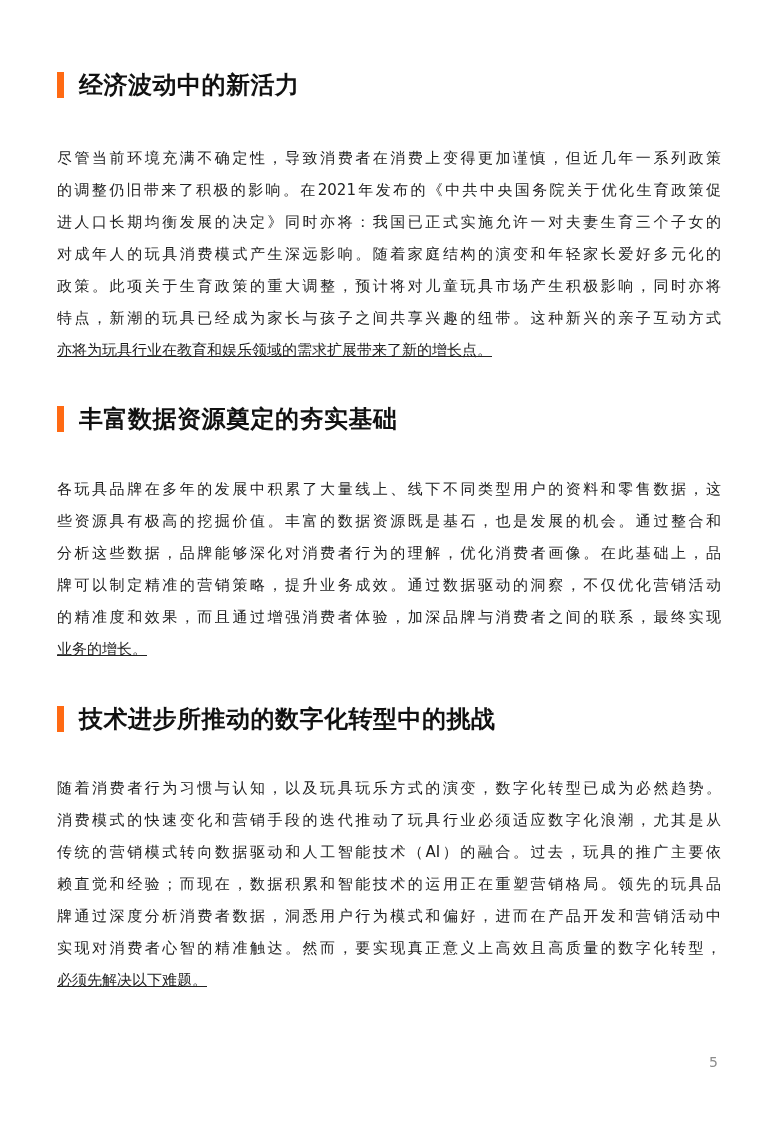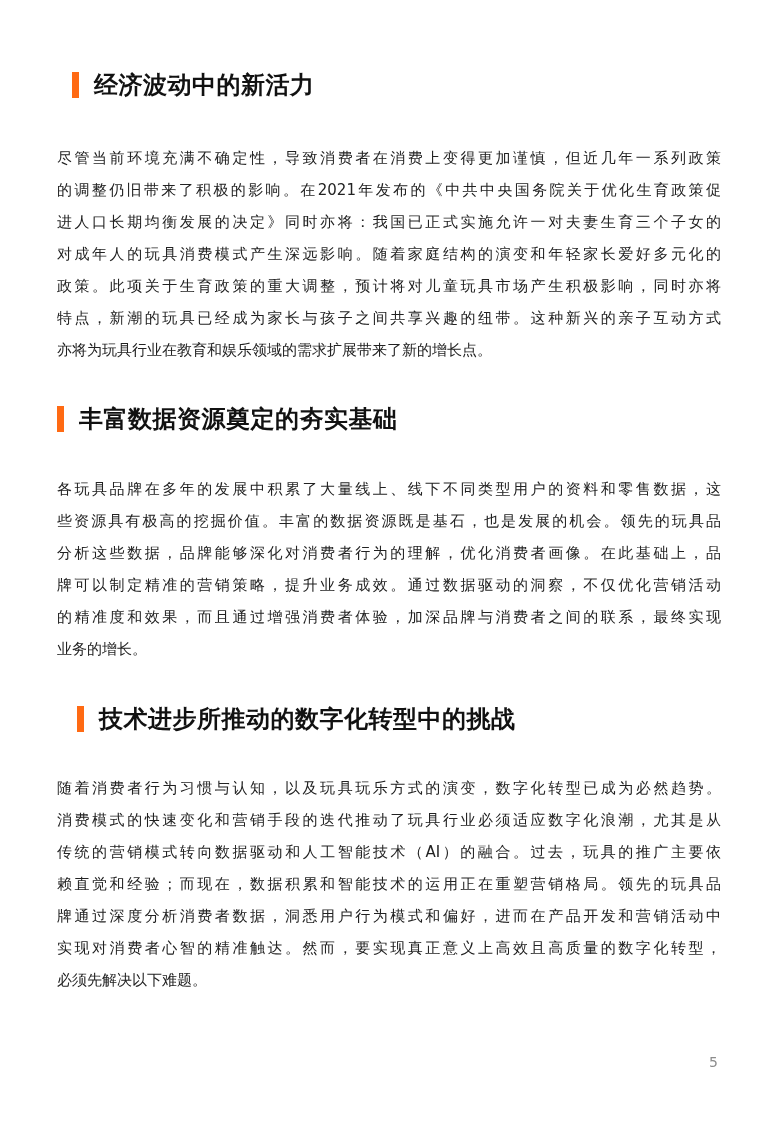--- a/index.html
+++ b/index.html
@@ -52,62 +52,63 @@
       text-align: justify;
       margin: 0;
     }
     .para .line {
       display: block;
       white-space: nowrap;
       text-align-last: justify;
     }
     .para .line.last {
       text-align-last: left;
+      text-decoration: underline;
     }
     .page-number {
       position: absolute;
       right: 58px;
       top: 1054px;
       font-size: 14px;
       color: #8c8c8c;
     }
   </style>
 </head>
 <body>
 
 <div class="page">
 
-  <div class="section-heading" style="top:70px;margin-left:15px;">
+  <div class="section-heading" style="top:70px;">
     <span class="heading-bar" style="background: rgb(255, 106, 19);"></span>
     <span class="heading-text">经济波动中的新活力</span>
   </div>
   <p class="para" style="top:142px;">
     <span class="line">尽管当前环境充满不确定性，导致消费者在消费上变得更加谨慎，但近几年一系列政策</span>
     <span class="line">的调整仍旧带来了积极的影响。在2021年发布的《中共中央国务院关于优化生育政策促</span>
     <span class="line">进人口长期均衡发展的决定》同时亦将：我国已正式实施允许一对夫妻生育三个子女的</span>
     <span class="line">对成年人的玩具消费模式产生深远影响。随着家庭结构的演变和年轻家长爱好多元化的</span>
     <span class="line">政策。此项关于生育政策的重大调整，预计将对儿童玩具市场产生积极影响，同时亦将</span>
     <span class="line">特点，新潮的玩具已经成为家长与孩子之间共享兴趣的纽带。这种新兴的亲子互动方式</span>
     <span class="line last">亦将为玩具行业在教育和娱乐领域的需求扩展带来了新的增长点。</span>
   </p>
 
   <div class="section-heading" style="top:404px;align-items:center;">
     <span class="heading-bar" style="background: rgb(255, 106, 19);"></span>
     <span class="heading-text">丰富数据资源奠定的夯实基础</span>
   </div>
   <p class="para" style="top:473px;">
     <span class="line">各玩具品牌在多年的发展中积累了大量线上、线下不同类型用户的资料和零售数据，这</span>
-    <span class="line">些资源具有极高的挖掘价值。丰富的数据资源既是基石，也是发展的机会。领先的玩具品</span>
+    <span class="line">些资源具有极高的挖掘价值。丰富的数据资源既是基石，也是发展的机会。通过整合和</span>
     <span class="line">分析这些数据，品牌能够深化对消费者行为的理解，优化消费者画像。在此基础上，品</span>
     <span class="line">牌可以制定精准的营销策略，提升业务成效。通过数据驱动的洞察，不仅优化营销活动</span>
     <span class="line">的精准度和效果，而且通过增强消费者体验，加深品牌与消费者之间的联系，最终实现</span>
     <span class="line last">业务的增长。</span>
   </p>
 
-  <div class="section-heading" style="top:704px;margin-left:20px;">
+  <div class="section-heading" style="top:704px;">
     <span class="heading-bar" style="background: rgb(255, 106, 19);"></span>
     <span class="heading-text">技术进步所推动的数字化转型中的挑战</span>
   </div>
   <p class="para" style="top:772px;">
     <span class="line">随着消费者行为习惯与认知，以及玩具玩乐方式的演变，数字化转型已成为必然趋势。</span>
     <span class="line">消费模式的快速变化和营销手段的迭代推动了玩具行业必须适应数字化浪潮，尤其是从</span>
     <span class="line">传统的营销模式转向数据驱动和人工智能技术（AI）的融合。过去，玩具的推广主要依</span>
     <span class="line">赖直觉和经验；而现在，数据积累和智能技术的运用正在重塑营销格局。领先的玩具品</span>
     <span class="line">牌通过深度分析消费者数据，洞悉用户行为模式和偏好，进而在产品开发和营销活动中</span>
     <span class="line">实现对消费者心智的精准触达。然而，要实现真正意义上高效且高质量的数字化转型，</span>

